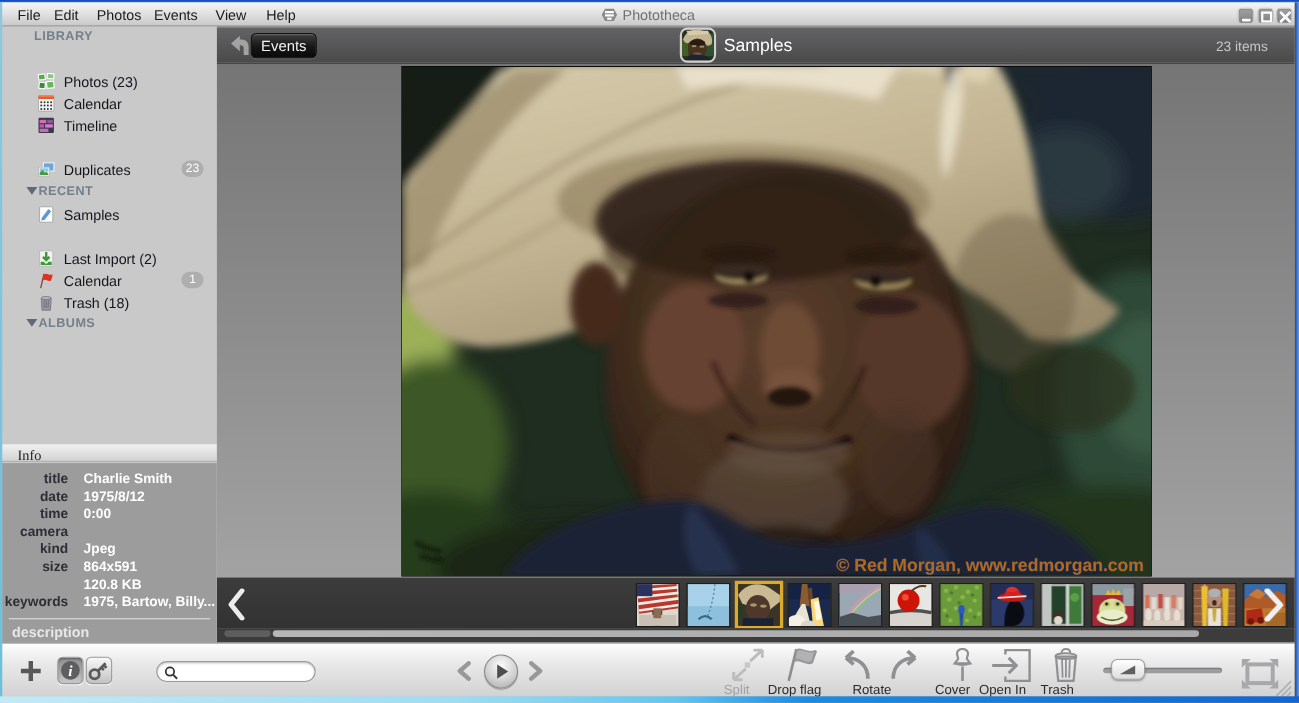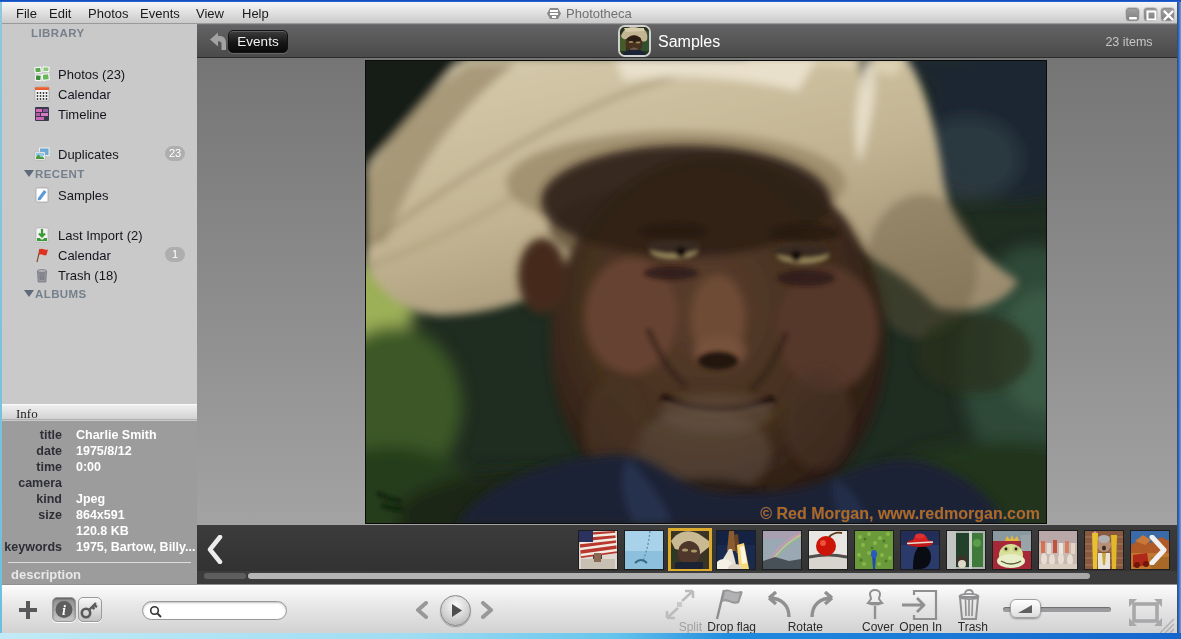--- a/index.html
+++ b/index.html
@@ -62,21 +62,21 @@
 #scrollzone { left:197px; top:571px; width:980px; height:13px; background:#3c3c3c; z-index:4; }
 #scrolldark { position:absolute; left:7px; top:2px; width:42px; height:6px; border-radius:3px; background:#5e5e5e; }
 #scrollthumb { position:absolute; left:51px; top:2px; width:842px; height:6px; border-radius:3px; background:linear-gradient(to right,#b6b6b6,#a8a8a8); }
 .thumb { position:absolute; top:5px; width:40px; height:40px; border:1px solid #1e1e1e; overflow:hidden; }
 .thumbsel { border:3px solid #ddab2b; box-shadow:inset 0 0 0 1px #8a6a10; }
 .stripchev { position:absolute; top:10px; z-index:6; }
 
 
 #toolbar { left:2px; top:584px; width:1175px; height:49px; z-index:10;
   background:linear-gradient(#fdfdfd,#e8e8e8 40%,#d2d2d2); border-top:1px solid #909090; }
-.tlabel { position:absolute; top:36px; line-height:12px; font-size:12px; color:#2b2b2b; text-align:right; white-space:nowrap; }
+.tlabel { position:absolute; top:36px; line-height:12px; font-size:12px; color:#2b2b2b; text-align:left; white-space:nowrap; }
 #searchbox { position:absolute; left:140px; top:16px; width:145px; height:19px; border-radius:10px; background:#fff; border:1px solid #999; box-shadow:inset 0 1px 2px rgba(0,0,0,0.25); }
 </style>
 </head>
 <body>
 
 <div class="abs" id="titlebar">
   <span class="menuitem" style="left:16px">File</span>
   <span class="menuitem" style="left:49px">Edit</span>
   <span class="menuitem" style="left:88px">Photos</span>
   <span class="menuitem" style="left:140px">Events</span>

